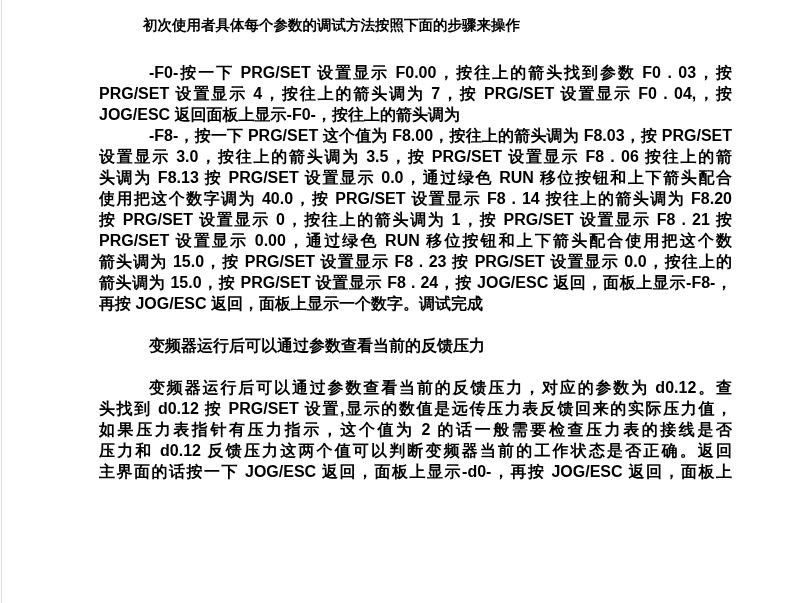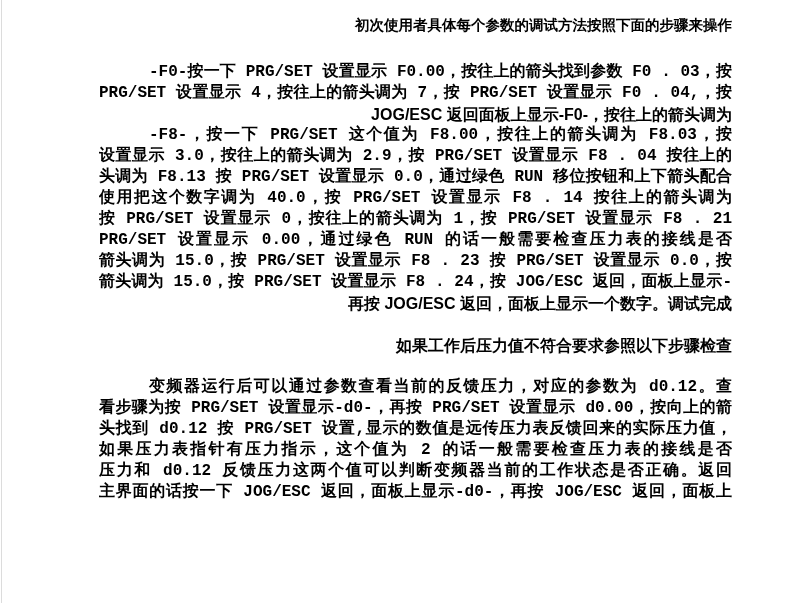--- a/index.html
+++ b/index.html
@@ -34,62 +34,60 @@
     top: 15px;
     width: 633px;
   }
   .ln {
     font-weight: 700;
     font-size: 16px;
     line-height: 21px;
     height: 21px;
     overflow: hidden;
     white-space: normal;
-    text-align: right;
+    text-align: left;
     letter-spacing: 0;
   }
   .ln.title {
     font-size: 14.5px;
     text-indent: 44px;
     margin-bottom: 26px;
   }
   .ln.ind {
     text-indent: 50px;
   }
   .ln.j {
     text-align: justify;
     text-align-last: justify;
     text-justify: inter-character;
-    font-family: Liberation Mono, monospace;
   }
   .ln.gap {
     margin-top: 21px;
   }
 </style>
 </head>
 <body>
 
 <div class="page">
   <div class="left-rule"></div>
   <div class="text-block">
     <div class="ln title">初次使用者具体每个参数的调试方法按照下面的步骤来操作</div>
 
     <div class="ln ind j">-F0-按一下 PRG/SET 设置显示 F0.00，按往上的箭头找到参数 F0 . 03，按</div>
     <div class="ln j">PRG/SET 设置显示 4，按往上的箭头调为 7，按 PRG/SET 设置显示 F0 . 04,，按</div>
     <div class="ln">JOG/ESC 返回面板上显示-F0-，按往上的箭头调为</div>
     <div class="ln ind j">-F8-，按一下 PRG/SET 这个值为 F8.00，按往上的箭头调为 F8.03，按 PRG/SET</div>
-    <div class="ln j">设置显示 3.0，按往上的箭头调为 2.9，按 PRG/SET 设置显示 F8 . 04 按往上的箭</div>
+    <div class="ln j">设置显示 3.0，按往上的箭头调为 3.5，按 PRG/SET 设置显示 F8 . 06 按往上的箭</div>
     <div class="ln j">头调为 F8.13 按 PRG/SET 设置显示 0.0，通过绿色 RUN 移位按钮和上下箭头配合</div>
     <div class="ln j">使用把这个数字调为 40.0，按 PRG/SET 设置显示 F8 . 14 按往上的箭头调为 F8.20</div>
     <div class="ln j">按 PRG/SET 设置显示 0，按往上的箭头调为 1，按 PRG/SET 设置显示 F8 . 21 按</div>
-    <div class="ln j">PRG/SET 设置显示 0.00，通过绿色 RUN 的话一般需要检查压力表的接线是否</div>
+    <div class="ln j">PRG/SET 设置显示 0.00，通过绿色 RUN 移位按钮和上下箭头配合使用把这个数</div>
     <div class="ln j">箭头调为 15.0，按 PRG/SET 设置显示 F8 . 23 按 PRG/SET 设置显示 0.0，按往上的</div>
     <div class="ln j">箭头调为 15.0，按 PRG/SET 设置显示 F8 . 24，按 JOG/ESC 返回，面板上显示-F8-，</div>
     <div class="ln">再按 JOG/ESC 返回，面板上显示一个数字。调试完成</div>
-    <div class="ln ind gap">如果工作后压力值不符合要求参照以下步骤检查</div>
+    <div class="ln ind gap">变频器运行后可以通过参数查看当前的反馈压力</div>
     <div class="ln ind j gap">变频器运行后可以通过参数查看当前的反馈压力，对应的参数为 d0.12。查</div>
-    <div class="ln j">看步骤为按 PRG/SET 设置显示-d0-，再按 PRG/SET 设置显示 d0.00，按向上的箭</div>
     <div class="ln j">头找到 d0.12 按 PRG/SET 设置,显示的数值是远传压力表反馈回来的实际压力值，</div>
     <div class="ln j">如果压力表指针有压力指示，这个值为 2 的话一般需要检查压力表的接线是否</div>
     <div class="ln j">压力和 d0.12 反馈压力这两个值可以判断变频器当前的工作状态是否正确。返回</div>
     <div class="ln j">主界面的话按一下 JOG/ESC 返回，面板上显示-d0-，再按 JOG/ESC 返回，面板上</div>
   </div>
 </div>
 
 </body></html>

